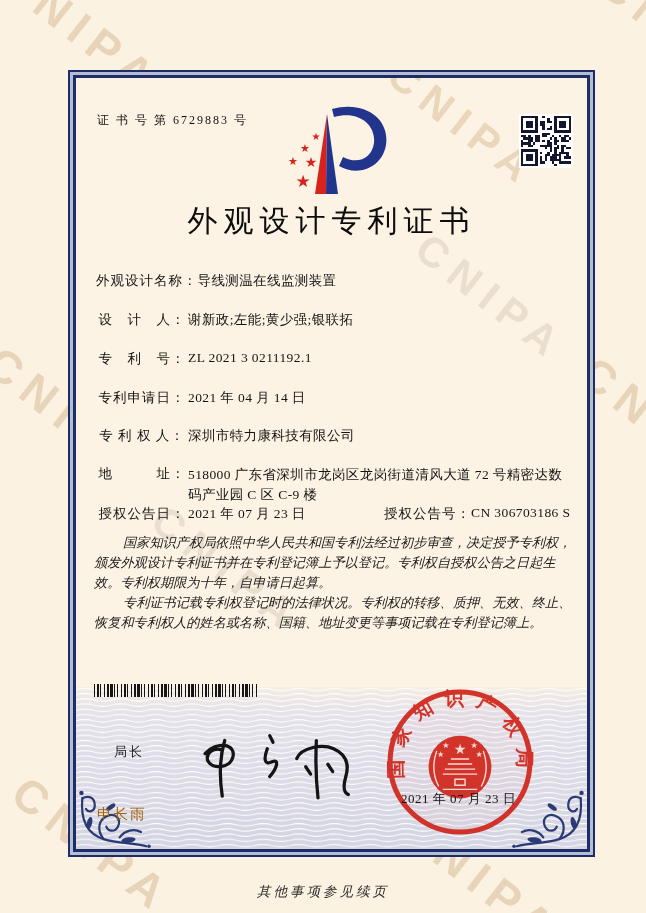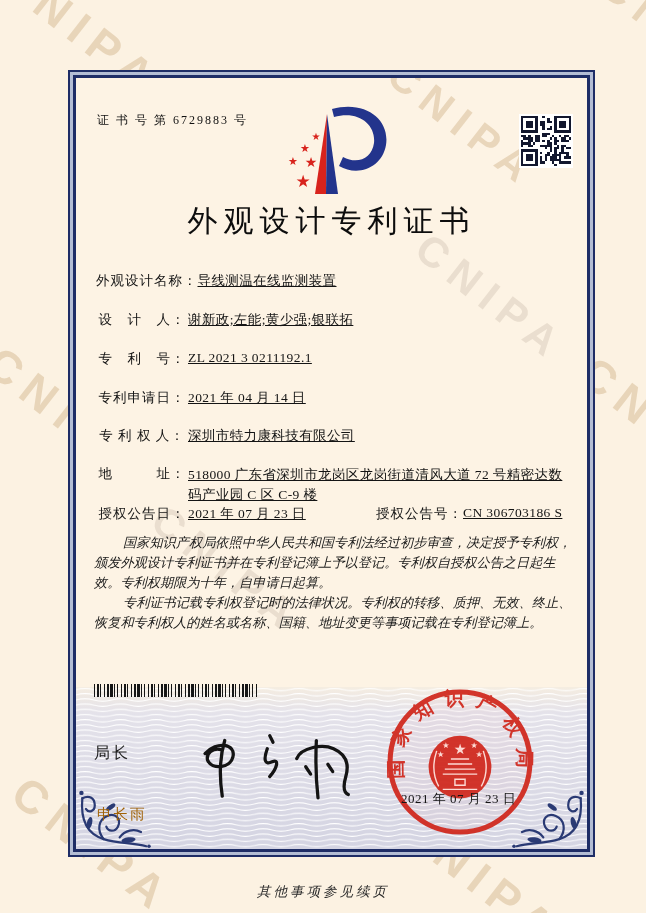--- a/index.html
+++ b/index.html
@@ -34,45 +34,45 @@
   .qr-box{position:absolute;left:443px;top:36px;width:50px;height:50px;background:#fff;padding:2px;z-index:3;}
   .qr-box svg{display:block;width:100%;height:100%;}
   .logo{position:absolute;left:206px;top:24px;width:114px;height:98px;z-index:3;}
   .doc-title{
     position:absolute;left:0;top:123px;width:100%;text-align:center;z-index:3;
     font-size:30px;font-weight:normal;letter-spacing:6px;color:#0d0d0d;
   }
   
   .row{position:absolute;left:20px;width:482px;font-size:13.5px;z-index:3;color:#141414;}
   .row .label{display:inline-block;min-width:92px;letter-spacing:1px;vertical-align:top;text-align:center;}
-  .row .value{letter-spacing:.4px;text-decoration:underline;}
+  .row .value{letter-spacing:.4px;}
   .row .value.block{display:inline-block;width:384px;vertical-align:top;line-height:1.5;}
-  .pair2{position:absolute;left:280px;top:0;}
+  .pair2{position:absolute;left:288px;top:0;}
   
   .paras{position:absolute;left:18px;top:455px;width:482px;z-index:3;
     font-style:italic;font-size:13.2px;line-height:1.52;color:#1a1a1a;}
   .paras p{margin:0;text-indent:2.2em;}
   
   .barcode{
     position:absolute;left:18px;top:606px;width:165px;height:13px;z-index:4;
     background:repeating-linear-gradient(90deg,
       #161616 0 1.5px,transparent 1.5px 3px,
       #161616 3px 5.5px,transparent 5.5px 6.5px,
       #161616 6.5px 7.5px,transparent 7.5px 10px,
       #161616 10px 11px,transparent 11px 13.5px);
   }
   
   .wavy{position:absolute;left:0;right:0;bottom:0;height:162px;z-index:1;}
   .wavy svg{display:block;width:100%;height:100%;}
   .flourish{position:absolute;bottom:1px;width:80px;height:80px;z-index:2;}
   .flourish.left{left:1px;}
   .flourish.right{right:1px;transform:scaleX(-1);}
   
-  .sig-title{position:absolute;left:18px;top:665px;z-index:4;
-    font-family:"Liberation Sans", sans-serif;font-size:16px;letter-spacing:2px;color:#1b1b1b;text-align:center;}
+  .sig-title{position:absolute;left:38px;top:665px;z-index:4;
+    font-family:"Liberation Sans", sans-serif;font-size:13px;letter-spacing:2px;color:#1b1b1b;text-align:center;}
   .sig-name{position:absolute;left:21px;top:727px;z-index:4;
     font-family:"Liberation Sans", sans-serif;font-size:14.5px;letter-spacing:2px;color:#a16207;}
   .sig-script{position:absolute;left:116px;top:648px;width:180px;height:88px;z-index:4;}
   
   .seal{position:absolute;left:308px;top:608px;width:152px;height:152px;z-index:4;opacity:.92;}
   .seal-date{position:absolute;left:325px;top:712px;z-index:5;font-size:13px;letter-spacing:.5px;color:#151515;}
   
   .page-no{position:absolute;left:0;top:759px;width:100%;text-align:center;z-index:4;
     font-size:11.5px;letter-spacing:2px;color:#222;}
   .cont-note{position:absolute;left:0;top:867px;width:100%;text-align:center;z-index:2;

